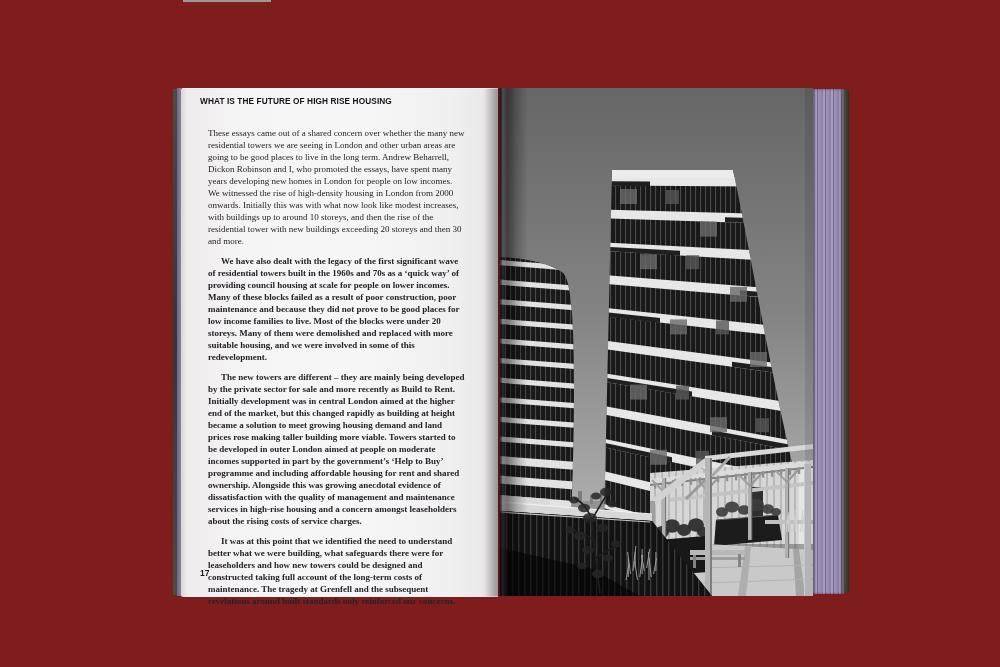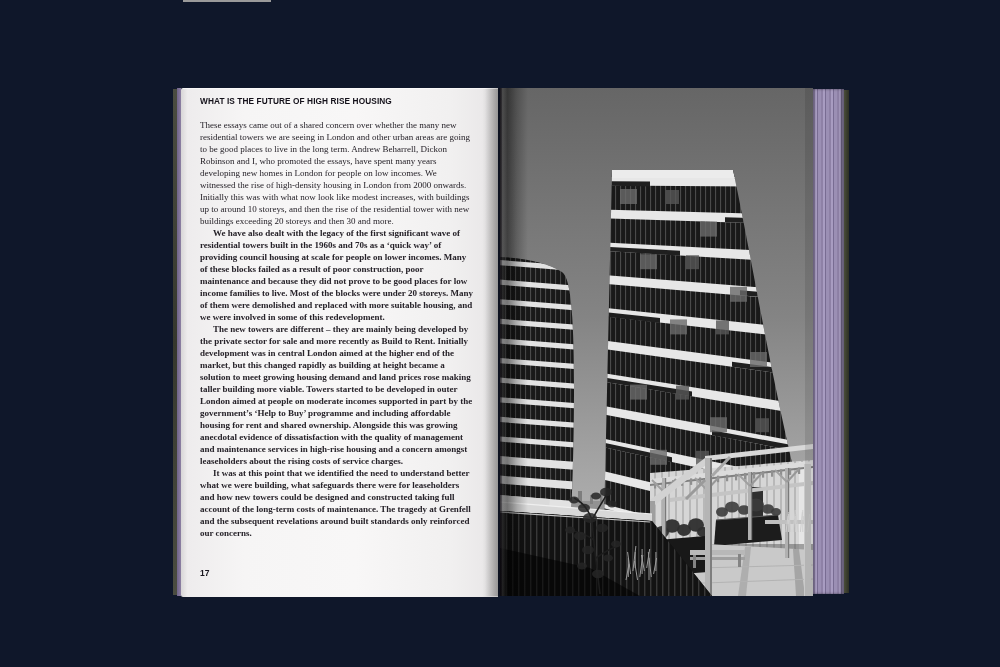--- a/index.html
+++ b/index.html
@@ -1,36 +1,36 @@
 <!DOCTYPE html>
 <html><head>
 <meta charset="utf-8">
 <style>
   html,body{margin:0;padding:0;background:#000;}
-  .stage{position:relative;width:1000px;height:667px;background:#0f172a;overflow:hidden;
+  .stage{position:relative;width:1000px;height:667px;background:#7f1d1d;overflow:hidden;
          font-family:"Liberation Serif", serif;}
   .top-glare{position:absolute;left:183px;top:0;width:88px;height:2px;background:#9a9a9a;}
   .book{position:absolute;left:173px;top:88px;width:676px;height:508px;}
   .cover-left{position:absolute;left:0;top:1px;width:4px;height:506px;
               background:linear-gradient(180deg,#4a4c40,#35372d 50%,#4a4c40);}
   .purple-left{position:absolute;left:4px;top:0;width:4px;height:508px;
                background:linear-gradient(90deg,#6f6489,#8d80a3);}
   .page-left{position:absolute;left:8px;top:0;width:317px;height:508px;
              background:linear-gradient(90deg,#d8d6d7 0,#eeeced 2%,#f6f5f5 20%,#f8f7f7 55%,#f1f0f0 85%,#e7e5e6 100%);
              border-top:1px solid rgba(255,255,255,.55);
              border-radius:2px 0 0 2px;}
   .page-left::after{content:"";position:absolute;right:0;top:0;width:16px;height:100%;
              background:linear-gradient(90deg,rgba(0,0,0,0),rgba(0,0,0,.16));}
   .page-title{position:absolute;left:19px;top:7px;margin:0;
               font-family:"Liberation Sans", sans-serif;font-weight:700;font-size:8.8px;
               letter-spacing:.1px;color:#14111a;transform:scaleX(.94);transform-origin:left top;
               white-space:nowrap;}
   .body-text{position:absolute;left:19px;top:30px;width:273px;
              font-size:9px;line-height:12px;color:#262229;text-align:left;}
-  .body-text p{margin:0;}
+  .body-text p{margin:8px;}
   .body-text p + p{text-indent:13px;font-weight:bold;}
   .folio{position:absolute;left:19px;top:479px;
          font-family:"Liberation Sans", sans-serif;font-weight:700;font-size:8.5px;color:#1a171f;}
   .page-right{position:absolute;left:327px;top:0;width:313px;height:508px;background:#777;}
   .page-right svg{display:block;}
   .gutter-shadow{position:absolute;left:312px;top:0;width:32px;height:508px;z-index:5;pointer-events:none;
      background:linear-gradient(90deg,rgba(0,0,0,0) 0,rgba(0,0,0,.22) 40%,rgba(15,10,20,.5) 50%,rgba(255,255,255,.12) 55%,rgba(0,0,0,.12) 70%,rgba(0,0,0,0) 100%);}
   .fore-edge{position:absolute;left:640px;top:1px;width:31px;height:505px;
      background:repeating-linear-gradient(90deg,#8e81a6 0 2px,#a89cc1 2px 4px,#786c92 4px 5px,#9b8fb4 5px 8px);
      box-shadow:inset -3px 0 3px rgba(0,0,0,.35), inset 2px 0 2px rgba(0,0,0,.25);}

